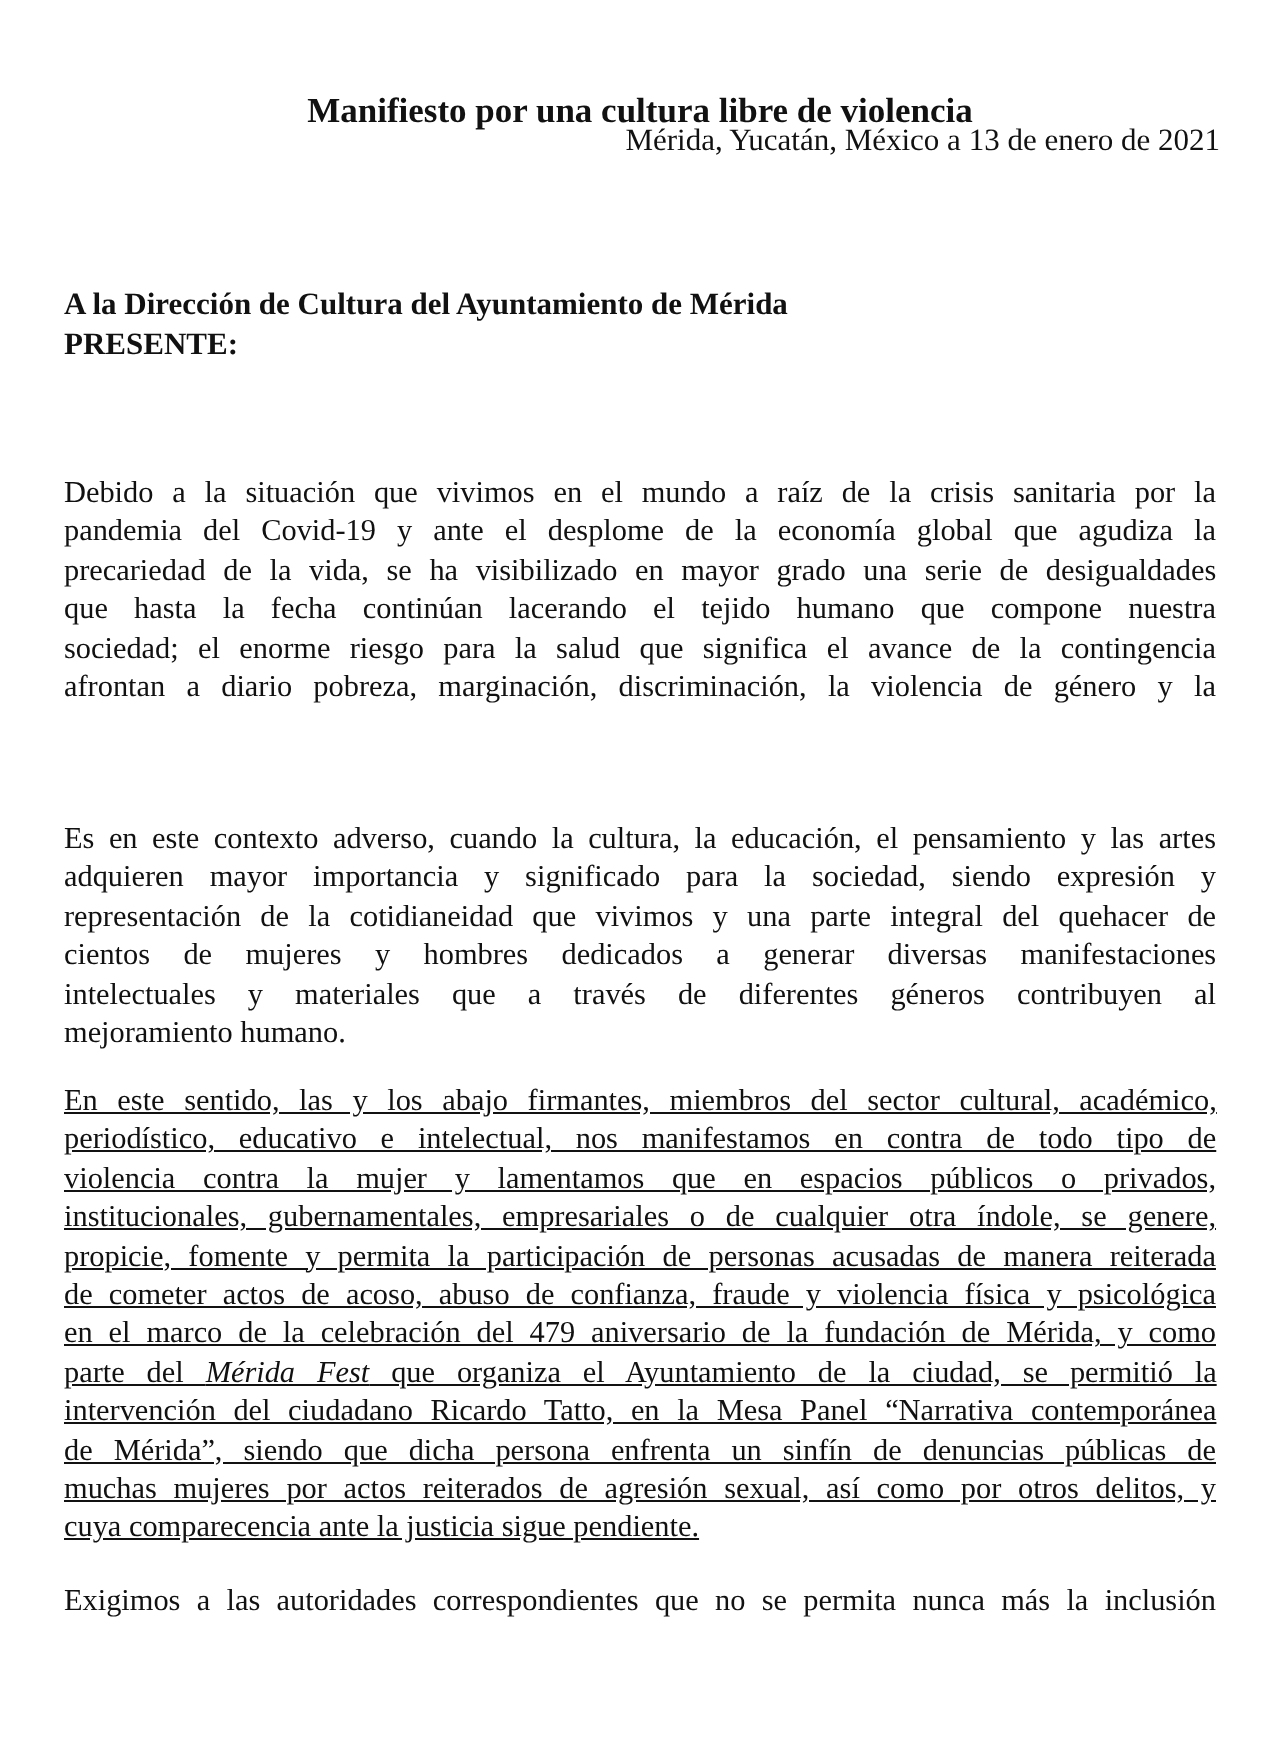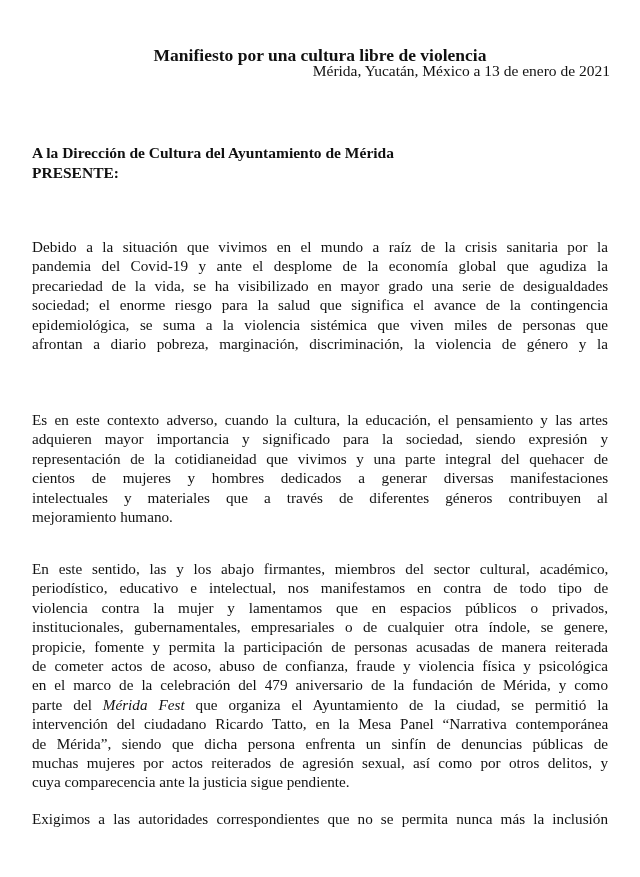--- a/index.html
+++ b/index.html
@@ -25,42 +25,42 @@
     position: absolute; left: 32px; width: 576px;
     font-size: 15.2px; line-height: 19.4px;
   }
   .line {
     display: block; text-align: justify; text-align-last: justify;
     white-space: nowrap; height: 19.4px;
   }
   .line.last { text-align-last: left; }
   .p1 { top: 237px; }
   .p2 { top: 410px; }
-  .p3 { top: 559px; }
-  .p4 { top: 809px; }
+  .p3 { top: 541px; text-decoration: underline; }
+  .p4 { top: 791px; }
   i { font-style: italic; }
 </style>
 </head>
 <body>
 
 <div>
   <div class="title">Manifiesto por una cultura libre de violencia</div>
   <div class="date">Mérida, Yucatán, México a 13 de enero de 2021</div>
 
   <div class="addressee">
     <div>A la Dirección de Cultura del Ayuntamiento de Mérida</div>
     <div>PRESENTE:</div>
   </div>
 
   <div class="para p1">
     <span class="line" style="display: block; word-spacing: 5.625px; width: 576px;">Debido a la situación que vivimos en el mundo a raíz de la crisis sanitaria por la</span>
     <span class="line" style="display: block; word-spacing: 6.69231px; width: 576px;">pandemia del Covid-19 y ante el desplome de la economía global que agudiza la</span>
     <span class="line" style="display: block; word-spacing: 5px; width: 576px;">precariedad de la vida, se ha visibilizado en mayor grado una serie de desigualdades</span>
+    <span class="line" style="display: block; word-spacing: 9.27273px; width: 576px;">que hasta la fecha continúan lacerando el tejido humano que compone nuestra</span>
     <span class="line" style="display: block; word-spacing: 5.84615px; width: 576px;">sociedad; el enorme riesgo para la salud que significa el avance de la contingencia</span>
-    <span class="line" style="display: block; word-spacing: 6.66667px; width: 576px;">epidemiológica, se suma a la violencia sistémica que viven miles de personas que</span>
     <span class="line" style="display: block; word-spacing: 6.81818px; width: 576px;">afrontan a diario pobreza, marginación, discriminación, la violencia de género y la</span>
   </div>
 
   <div class="para p2">
     <span class="line" style="display: block; word-spacing: 3.42857px; width: 576px;">Es en este contexto adverso, cuando la cultura, la educación, el pensamiento y las artes</span>
     <span class="line" style="display: block; word-spacing: 9.1px; width: 576px;">adquieren mayor importancia y significado para la sociedad, siendo expresión y</span>
     <span class="line" style="display: block; word-spacing: 5.83333px; width: 576px;">representación de la cotidianeidad que vivimos y una parte integral del quehacer de</span>
     <span class="line" style="display: block; word-spacing: 12.8889px; width: 576px;">cientos de mujeres y hombres dedicados a generar diversas manifestaciones</span>
     <span class="line" style="display: block; word-spacing: 12.2px; width: 576px;">intelectuales y materiales que a través de diferentes géneros contribuyen al</span>
     <span class="line last">mejoramiento humano.</span>

